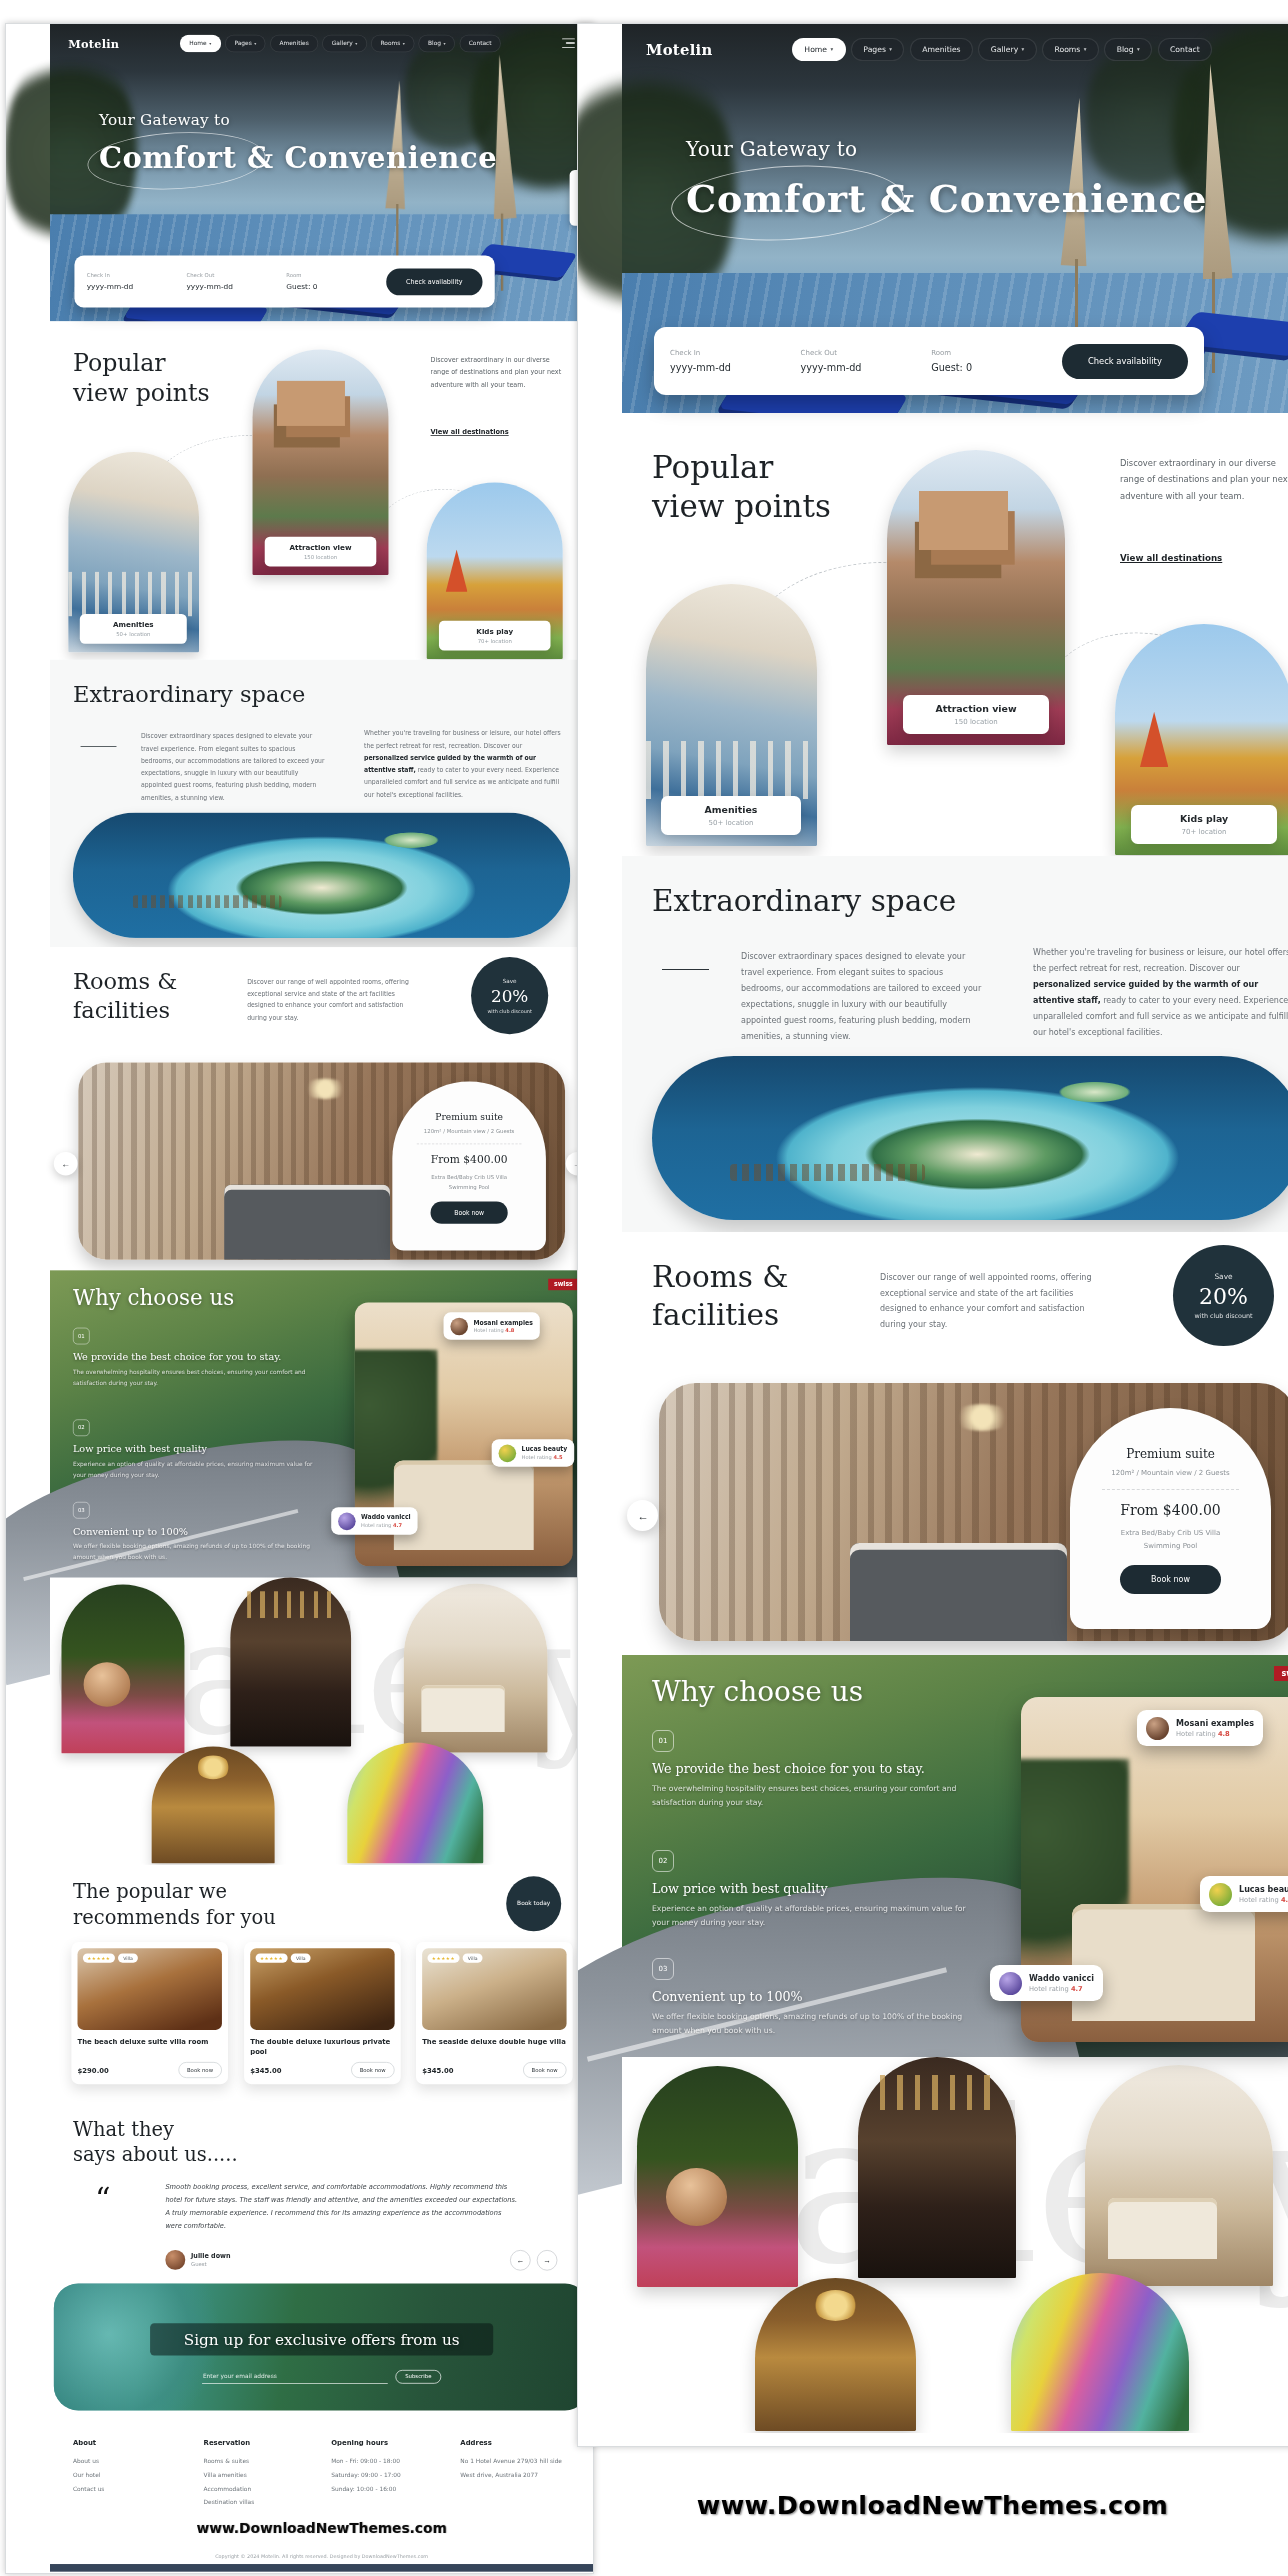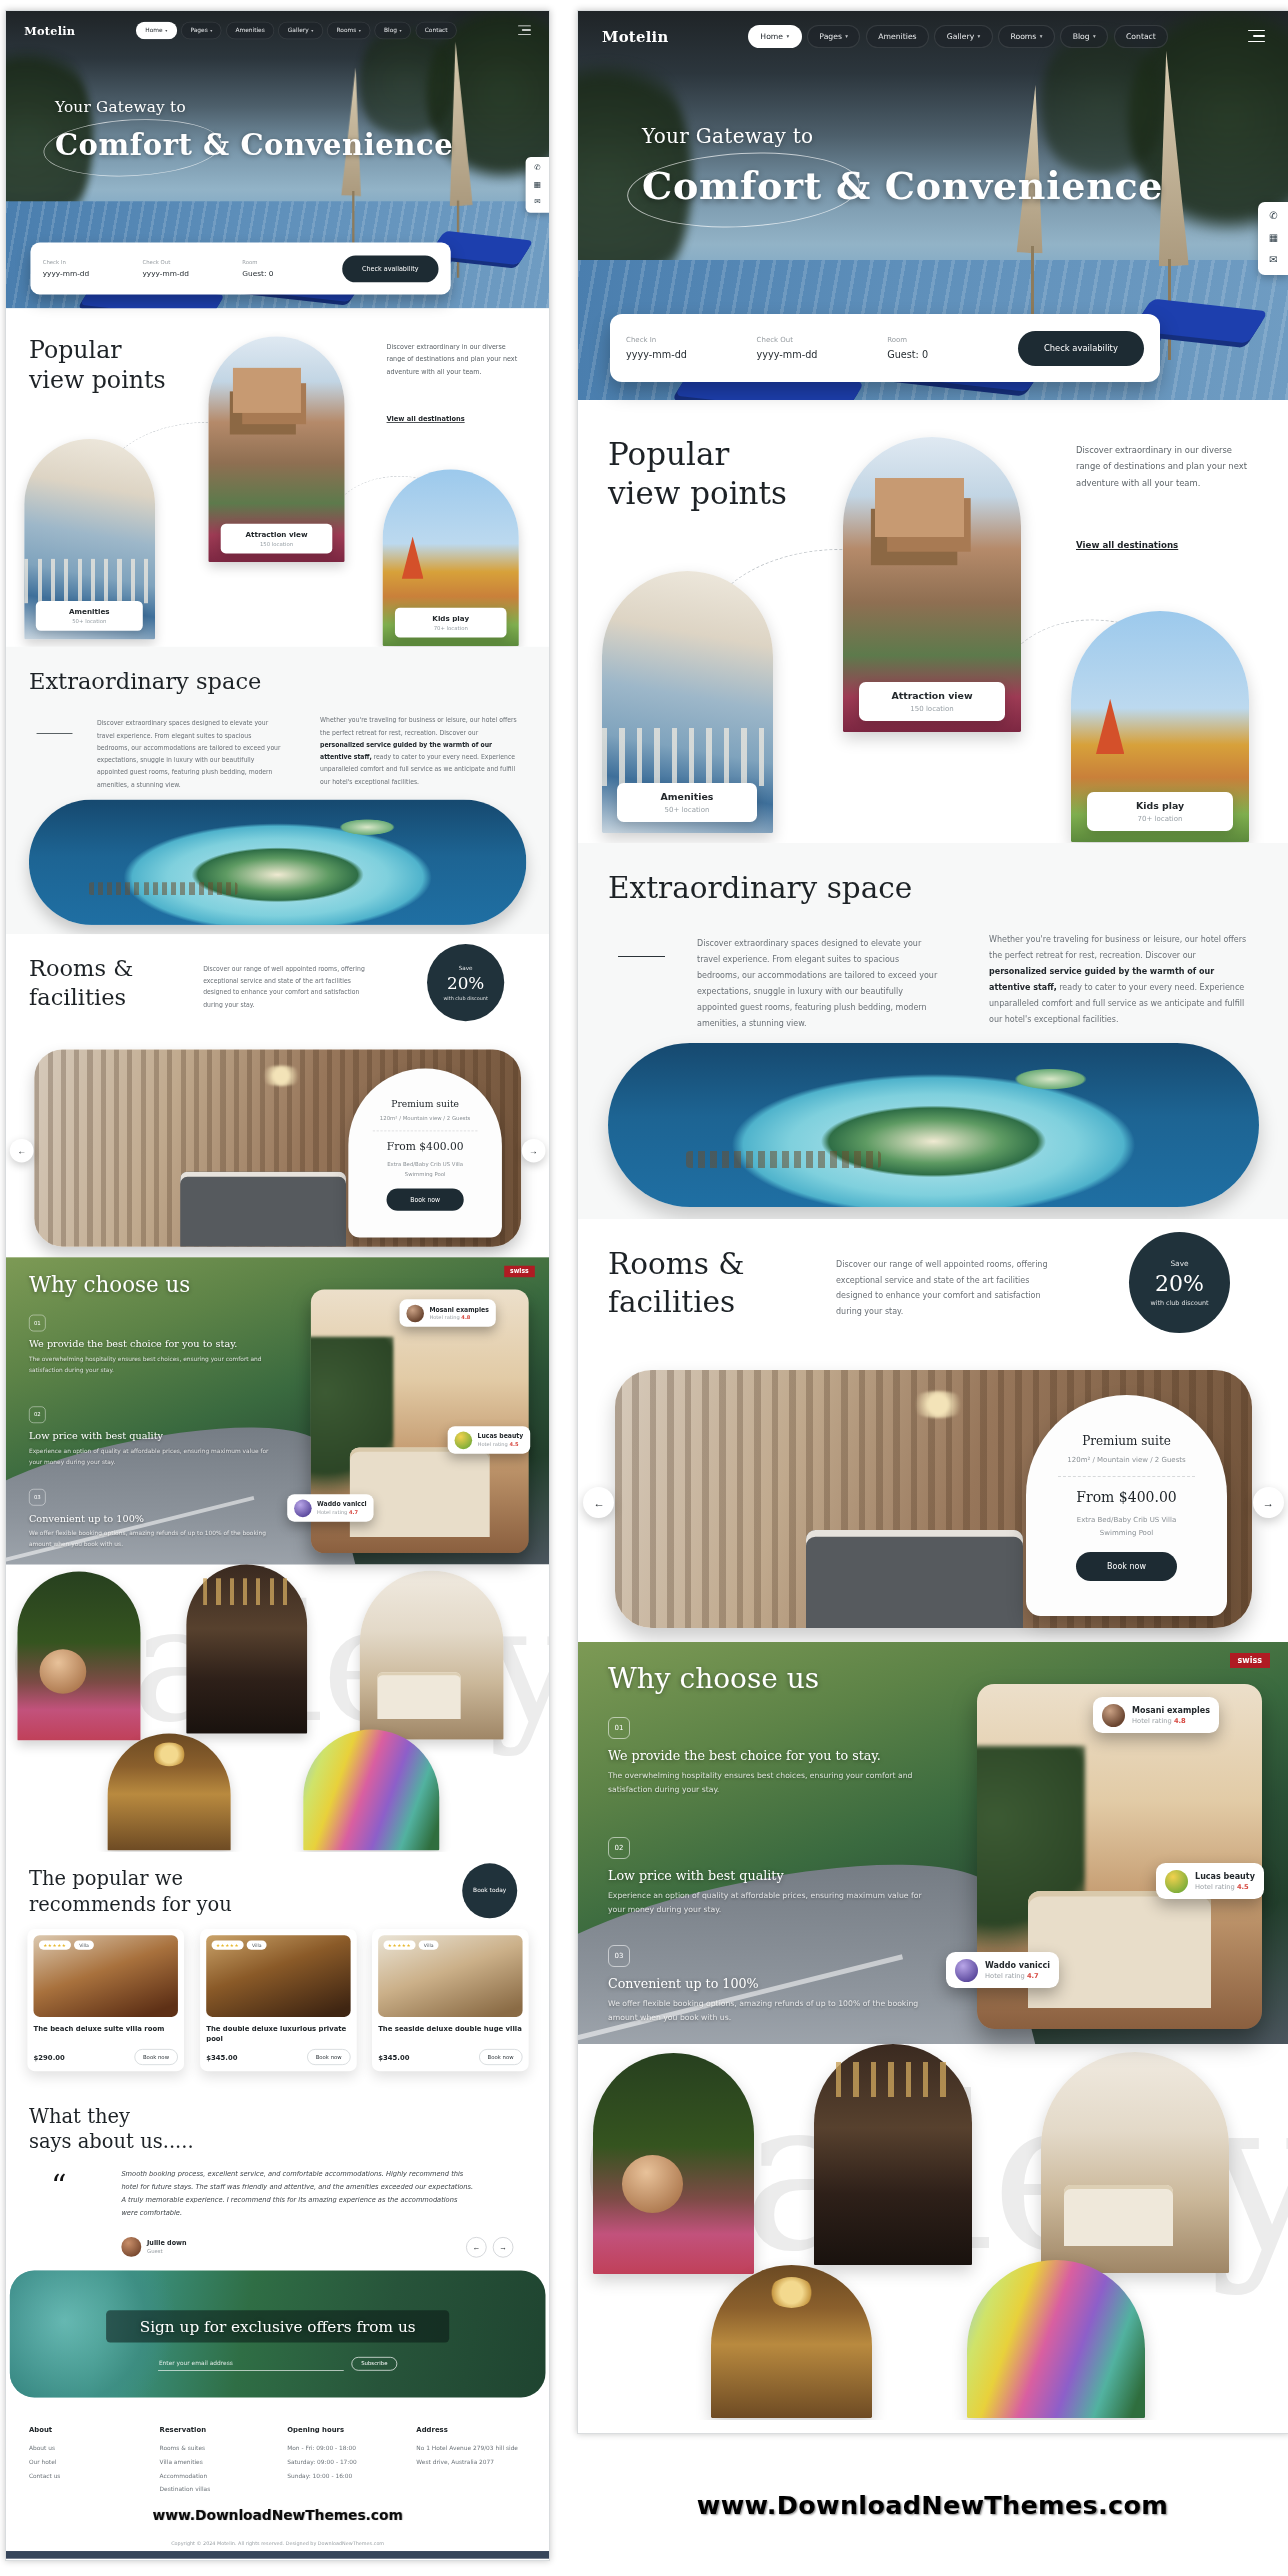--- a/index.html
+++ b/index.html
@@ -1,21 +1,21 @@
 <!DOCTYPE html>
 <html style="font-size:10.7px"><head>
 <meta charset="utf-8">
 <style>
   html,body{margin:0;padding:0;background:#fff;width:1288px;height:2576px;overflow:hidden;
     font-family:"DejaVu Sans","Liberation Sans",sans-serif;-webkit-font-smoothing:antialiased;}
   .canvas{position:relative;width:1288px;height:2576px;background:#fff;}
 
   
-  .preview{position:absolute;top:10px;overflow:hidden;background:#fff;
-    box-shadow:0 0 6.7px rgba(0,0,0,.22);border:0.7px solid #d9dcde;}
+  .preview{position:absolute;top:23px;overflow:hidden;background:#fff;
+    box-shadow:0 0 6.7px rgba(0,0,0,.22);border:0.7px solid #d9dcde;padding-left:44px;}
   .preview.left{left:5.4px;width:543px;height:2549px;}
   .preview.right{left:577px;width:711px;height:2422px;}
   .preview.left .scale-inner{transform:scale(.76415);transform-origin:0 0;}
   .scale-inner{width:711px;}
   .site{position:relative;width:711px;background:#fff;}
   .site section{position:relative;overflow:visible;}
 
   
   .hero{height:389px;overflow:hidden;background:linear-gradient(180deg,#1f2427 0%,#2c363d 16%,#4d5f6b 32%,#7b99ad 48%,#92b3c7 60%,#6d9cc0 76%,#47759f 100%);}
   .palm{position:absolute;border-radius:50%;filter:blur(4.7px);background:radial-gradient(circle,#24371f 0%,#1b2a18 60%,transparent 72%);opacity:.85;}

